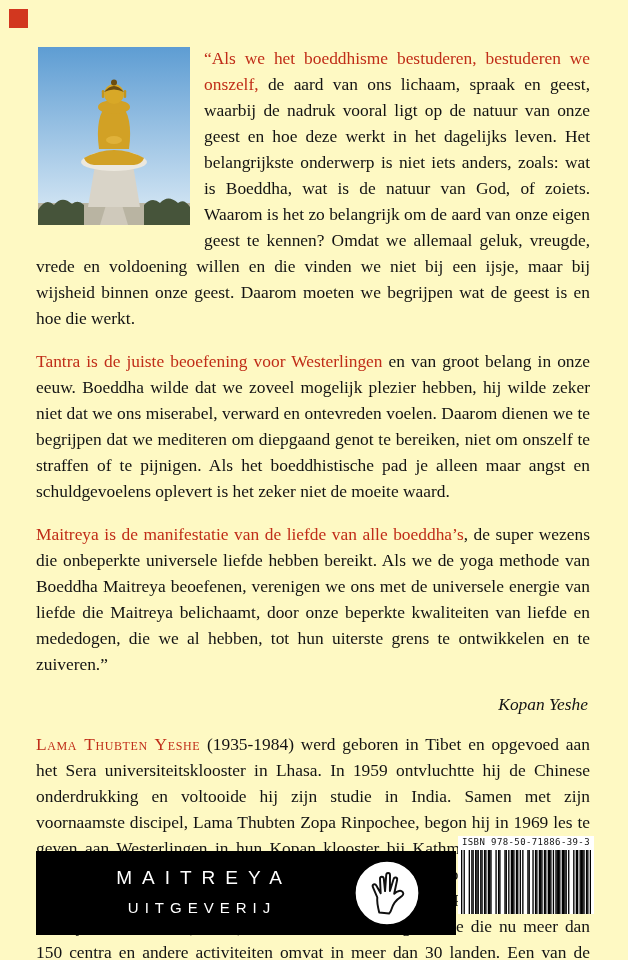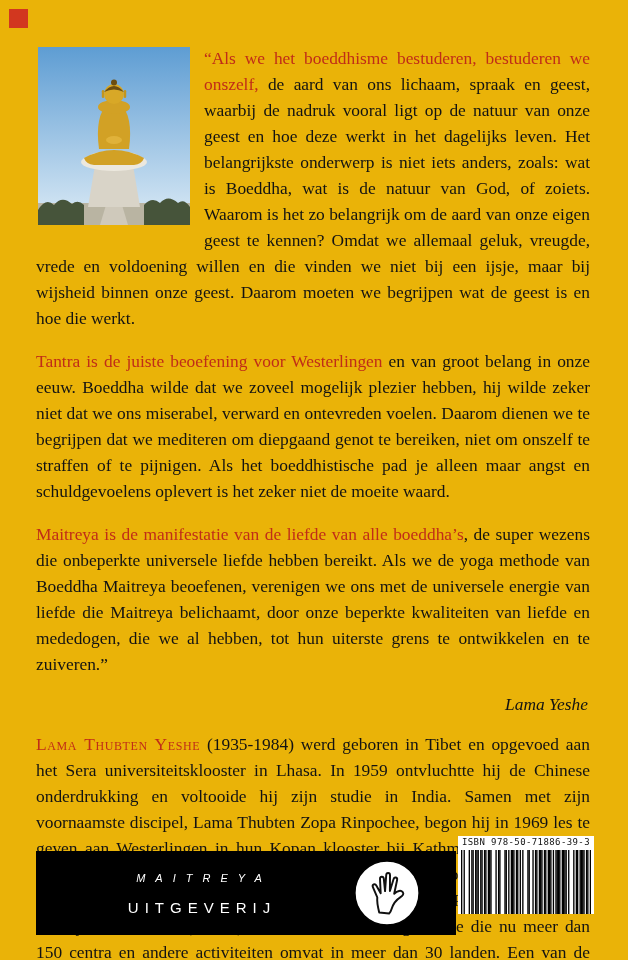--- a/index.html
+++ b/index.html
@@ -1,32 +1,32 @@
 <!DOCTYPE html>
 <html><head>
 <meta charset="utf-8">
 <style>
   html,body{margin:0;padding:0;background:#fff;}
-  .page{width:628px;height:960px;position:relative;background:#eab308;overflow:hidden;
+  .page{width:628px;height:960px;position:relative;background:#fef9c3;overflow:hidden;
         font-family:"Liberation Serif",serif;color:#131313;}
   .corner-square{position:absolute;left:9px;top:9px;width:19px;height:19px;background:#d2371f;}
   .content{padding:45px 38px 0 36px;}
   .quote-p{font-size:17.4px;line-height:26px;text-align:justify;margin:0 0 17px 0;}
   .red{color:#c02d18;}
   .photo{float:left;width:152px;height:178px;margin:2px 14px 6px 2px;display:block;}
   .photo svg{display:block;width:100%;height:100%;}
   .attribution{font-style:italic;text-align:right;font-size:17.4px;margin:4px 2px 16px 0;}
   .bio{font-size:17.4px;line-height:26px;text-align:justify;margin:0;}
   .bio-name{color:#c02d18;font-variant:small-caps;letter-spacing:.035em;}
   
   .pub-bar{position:absolute;left:36px;top:851px;width:420px;height:84px;background:#000;
            display:flex;align-items:center;}
   .pub-text{margin-left:38px;width:250px;text-align:center;color:#fff;
             font-family:"Liberation Sans",sans-serif;}
-  .pub-line1{font-size:11px;letter-spacing:10px;text-indent:10px;line-height:30px;font-style:italic;}
+  .pub-line1{font-size:19px;letter-spacing:10px;text-indent:10px;line-height:30px;}
   .pub-line2{font-size:15px;letter-spacing:6px;text-indent:6px;line-height:30px;}
   .pub-logo{width:70px;height:70px;margin-left:28px;flex:0 0 auto;}
   .pub-logo svg{display:block;width:100%;height:100%;}
   .barcode{position:absolute;left:458px;top:836px;width:136px;background:#fff;text-align:center;}
   .isbn-label{font-family:"DejaVu Sans Mono",monospace;font-size:9px;letter-spacing:.4px;
               line-height:12px;margin-bottom:2px;white-space:nowrap;}
   .bars{height:64px;width:130px;margin:0 auto;}
   .digits-row{display:flex;justify-content:space-between;align-items:center;
               font-family:"DejaVu Sans Mono",monospace;font-size:12.5px;line-height:16px;
               padding:1px 1px 0 1px;}
@@ -69,21 +69,21 @@
           <path d="M66 45 Q76 33 86 45 Q76 40 66 45 Z" fill="#6b4d10"></path>
           <circle cx="76" cy="35.5" r="3" fill="#6b4d10"></circle>
         </svg>
       </span><span class="red">“Als we het boeddhisme bestuderen, bestuderen we onszelf,</span><span> de aard van ons lichaam, spraak en geest, waarbij de nadruk vooral ligt op de natuur van onze geest en hoe deze werkt in het dagelijks leven. Het belangrijkste onderwerp is niet iets anders, zoals: wat is Boeddha, wat is de natuur van God, of zoiets. Waarom is het zo belangrijk om de aard van onze eigen geest te kennen? Omdat we allemaal geluk, vreugde, vrede en voldoening willen en die vinden we niet bij een ijsje, maar bij wijsheid binnen onze geest. Daarom moeten we begrijpen wat de geest is en hoe die werkt.</span>
     </p>
 
     <p class="quote-p"><span class="red">Tantra is de juiste beoefening voor Westerlingen</span><span> en van groot belang in onze eeuw. Boeddha wilde dat we zoveel mogelijk plezier hebben, hij wilde zeker niet dat we ons miserabel, verward en ontevreden voelen. Daarom dienen we te begrijpen dat we mediteren om diepgaand genot te bereiken, niet om onszelf te straffen of te pijnigen. Als het boeddhistische pad je alleen maar angst en schuldgevoelens oplevert is het zeker niet de moeite waard.</span></p>
 
     <p class="quote-p"><span class="red">Maitreya is de manifestatie van de liefde van alle boeddha’s</span><span>, de super wezens die onbeperkte universele liefde hebben bereikt. Als we de yoga methode van Boeddha Maitreya beoefenen, verenigen we ons met de universele energie van liefde die Maitreya belichaamt, door onze beperkte kwaliteiten van liefde en mededogen, die we al hebben, tot hun uiterste grens te ontwikkelen en te zuiveren.”</span></p>
 
-    <p class="attribution">Lama Yeshe</p>
+    <p class="attribution">Kopan Yeshe</p>
 
     <p class="bio"><span class="bio-name">Lama Thubten Yeshe</span><span> (1935-1984) werd geboren in Tibet en opgevoed aan het Sera universiteitsklooster in Lhasa. In 1959 ontvluchtte hij de Chinese onderdrukking en voltooide hij zijn studie in India. Samen met zijn voornaamste discipel, Lama Thubten Zopa Rinpochee, begon hij in 1969 les te geven aan Westerlingen in hun Kopan klooster bij Kathmandu in Nepal. In 1974 begonnen de lama’s de wereld rond te reizen om de Dharma te verspreiden. In 1975 vestigden ze de Foundation for the Preservation of the Mahayana Tradition (FPMT), een internationale organisatie die nu meer dan 150 centra en andere activiteiten omvat in meer dan 30 landen. Een van de enorme projecten die Lama Yeshe begon, was de bouw van een 150 meter hoog Maitreya beeld, dat in Kushinagar, UP, India, zal verrijzen.</span></p>
 
   </div>
 
   <div class="pub-bar">
     <div class="pub-text">
       <div class="pub-line1">MAITREYA</div>
       <div class="pub-line2">UITGEVERIJ</div>
     </div>

